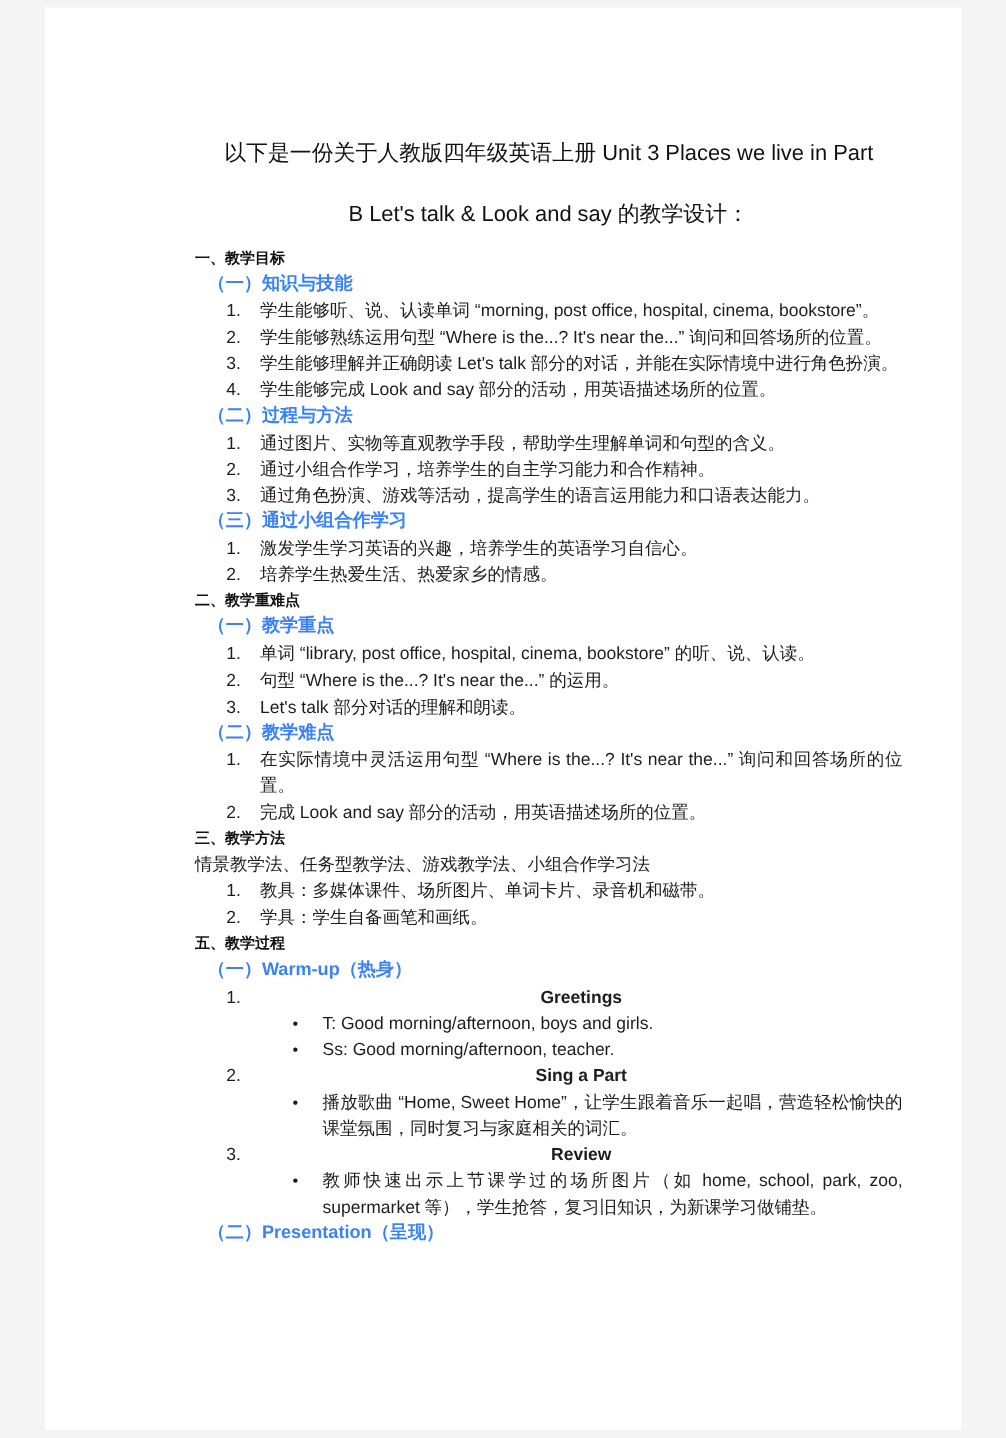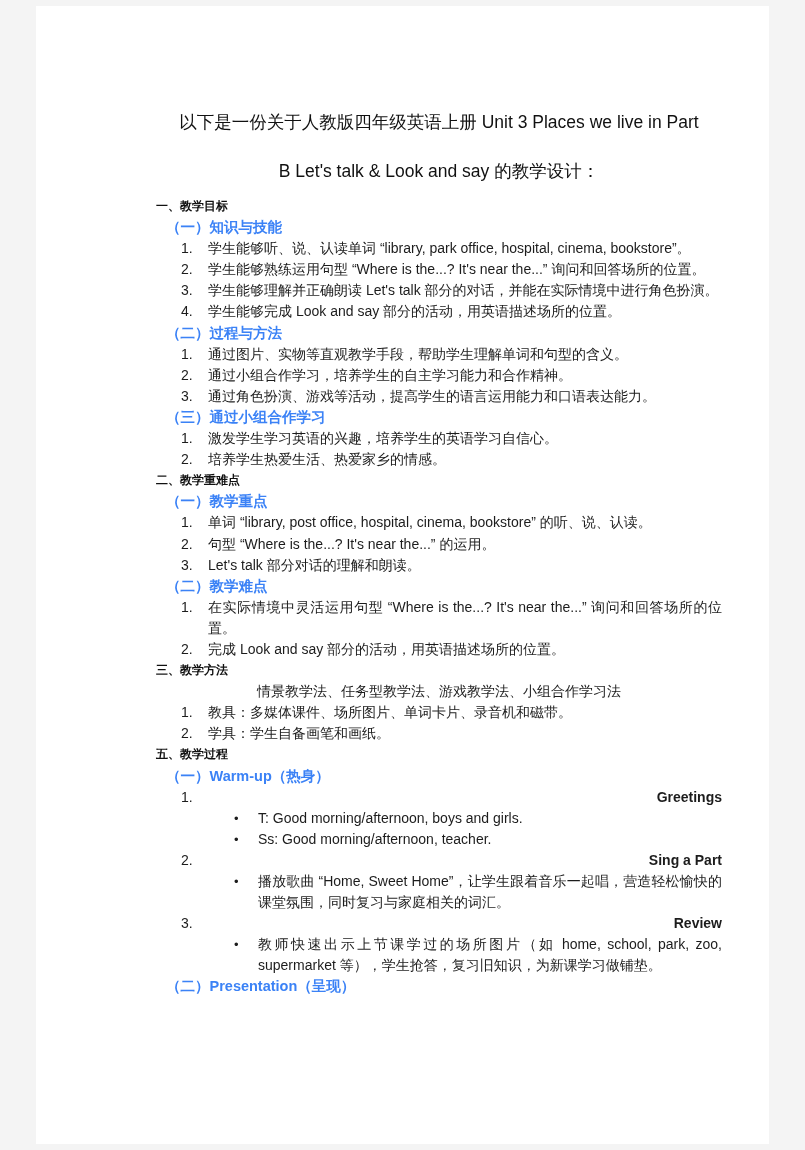--- a/index.html
+++ b/index.html
@@ -42,37 +42,37 @@
     font-weight: bold;
     font-size: 12px;
     color: #111111;
   }
   .blk.h2 {
     font-weight: bold;
     font-size: 14.5px;
     padding-left: 10px;
     color: #3b82f6;
   }
-  .blk.p { text-align: center; }
+  .blk.p { text-align: left; }
   .blk.num, .blk.num-bold {
     display: flex;
     padding-left: 25px;
   }
   .blk.num .num, .blk.num-bold .num {
     flex: 0 0 27px;
     width: 27px;
   }
   .blk.num .txt {
     flex: 1;
     text-align: justify;
   }
   .blk.num-bold .txt {
     flex: 1;
     font-weight: bold;
-    text-align: right;
+    text-align: center;
   }
   .blk.bullet {
     display: flex;
     padding-left: 78px;
   }
   .blk.bullet .dot {
     flex: 0 0 24px;
     width: 24px;
     font-size: 13px;
   }
@@ -88,21 +88,21 @@
   <div class="page">
     <div class="title">
       <div>以下是一份关于人教版四年级英语上册 Unit 3 Places we live in Part</div>
       <div>B Let's talk &amp; Look and say 的教学设计：</div>
     </div>
     <div class="doc-body">
         <div class="blk h1">一、教学目标</div>
         <div class="blk h2">（一）知识与技能</div>
         <div class="blk num">
           <span class="num">1.</span>
-          <span class="txt">学生能够听、说、认读单词 “library, park office, hospital, cinema, bookstore”。</span>
+          <span class="txt">学生能够听、说、认读单词 “morning, post office, hospital, cinema, bookstore”。</span>
         </div>
         <div class="blk num">
           <span class="num">2.</span>
           <span class="txt">学生能够熟练运用句型 “Where is the...? It's near the...” 询问和回答场所的位置。</span>
         </div>
         <div class="blk num">
           <span class="num">3.</span>
           <span class="txt">学生能够理解并正确朗读 Let's talk 部分的对话，并能在实际情境中进行角色扮演。</span>
         </div>
         <div class="blk num">

